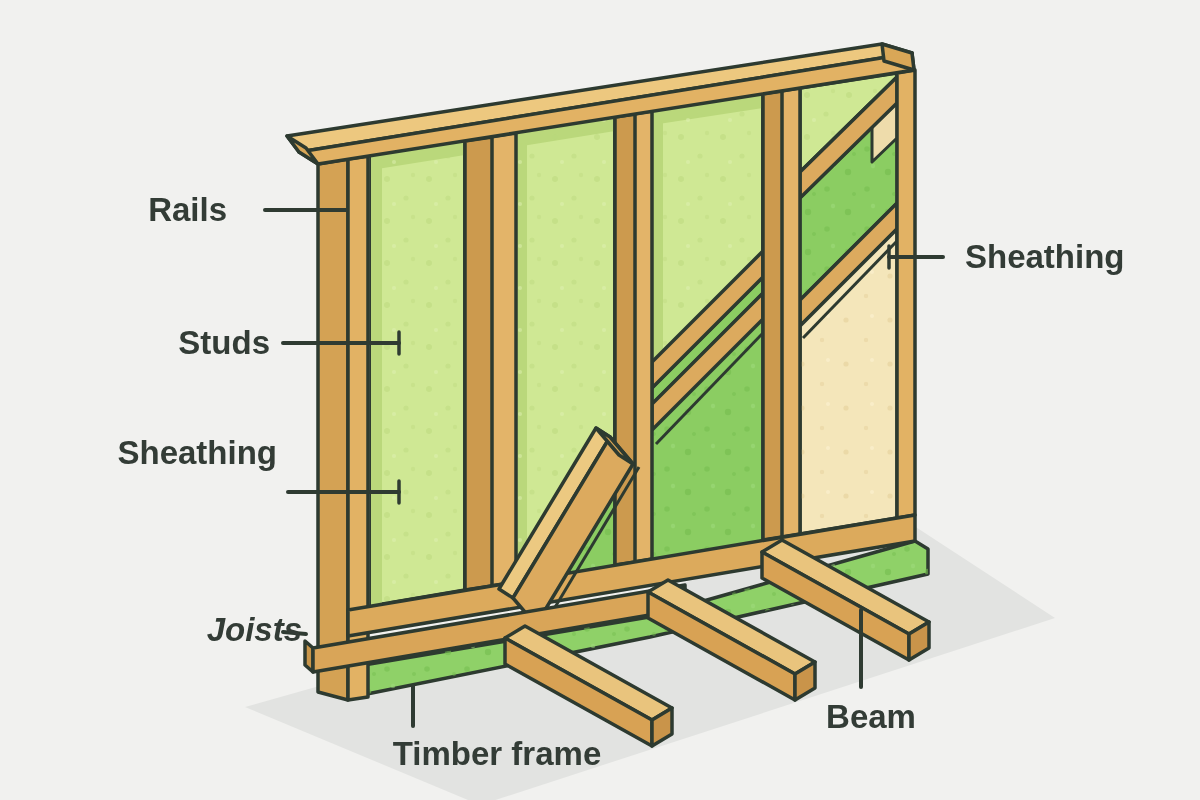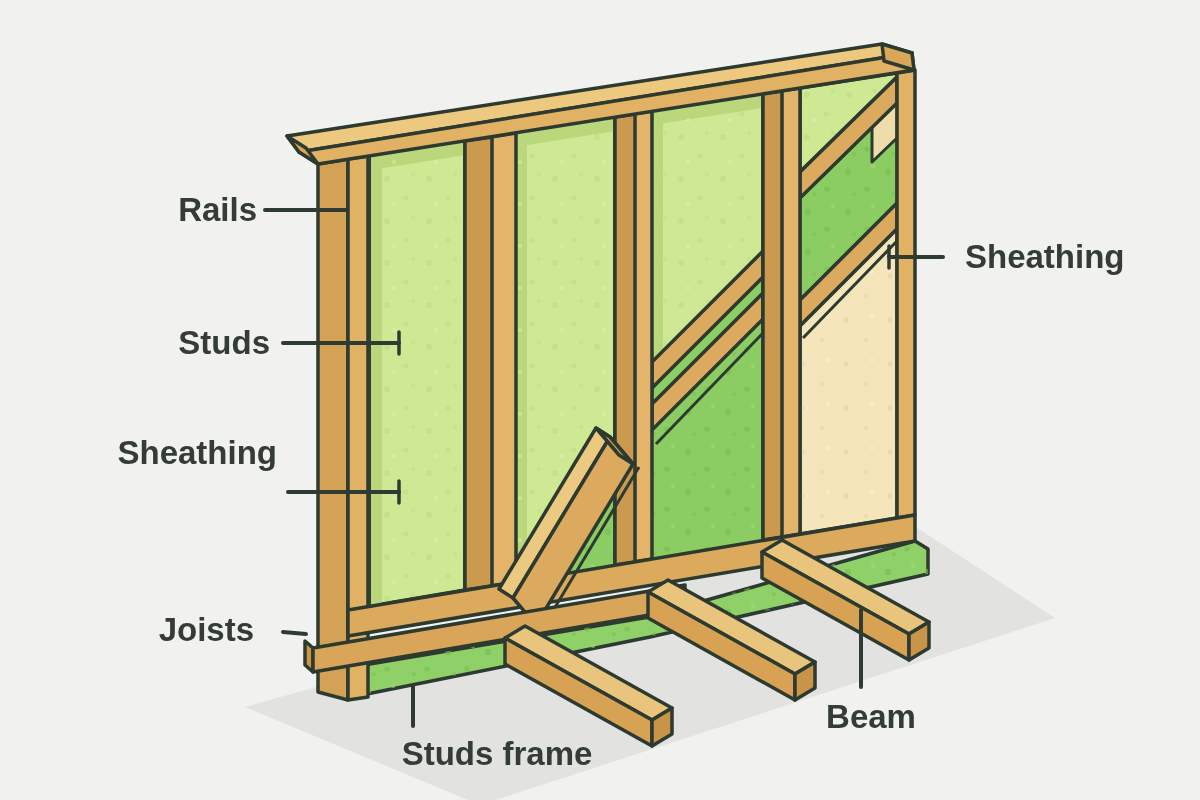--- a/index.html
+++ b/index.html
@@ -174,23 +174,23 @@
     <g>
           <line x1="861" y1="610" x2="861" y2="687"></line>
         </g>
     <g>
       <line x1="889" y1="257" x2="943" y2="257"></line>
       <line x1="889" y1="246" x2="889" y2="268" stroke-width="3.5"></line>
     </g>
   </g>
 </svg>
 
-<div class="lbl r" style="right:943px;top:190px;">Rails</div>
+<div class="lbl r" style="right:973px;top:190px;">Rails</div>
 <div class="lbl r" style="right:930px;top:323px;">Studs</div>
 <div class="lbl r" style="right:923px;top:432px;line-height:42px;">
   <div>Sheathing</div>
 </div>
-<div class="lbl r" style="right:946px;top:610px;">Joists</div>
-<div class="lbl c" style="left:497px;top:734px;">Studs frame</div>
+<div class="lbl r" style="right:898px;top:610px;font-style:italic;">Joists</div>
+<div class="lbl c" style="left:497px;top:734px;">Timber frame</div>
 <div class="lbl c" style="left:871px;top:697px;">Beam</div>
 <div class="lbl" style="left:954px;top:237px;margin-left:11px;">Sheathing</div>
 
 </div>
 
 </body></html>

